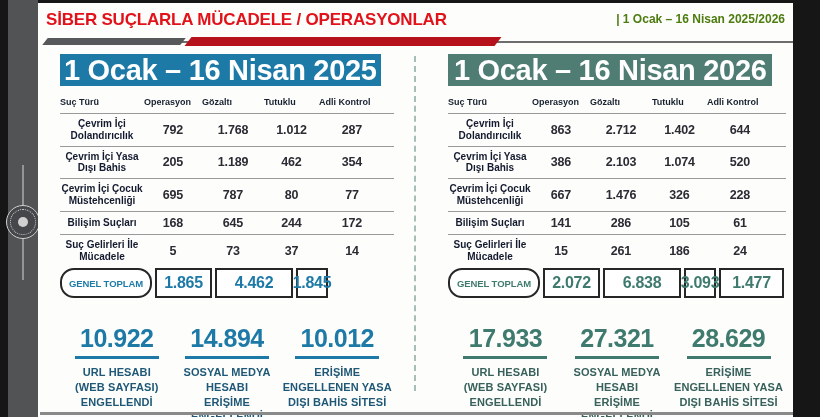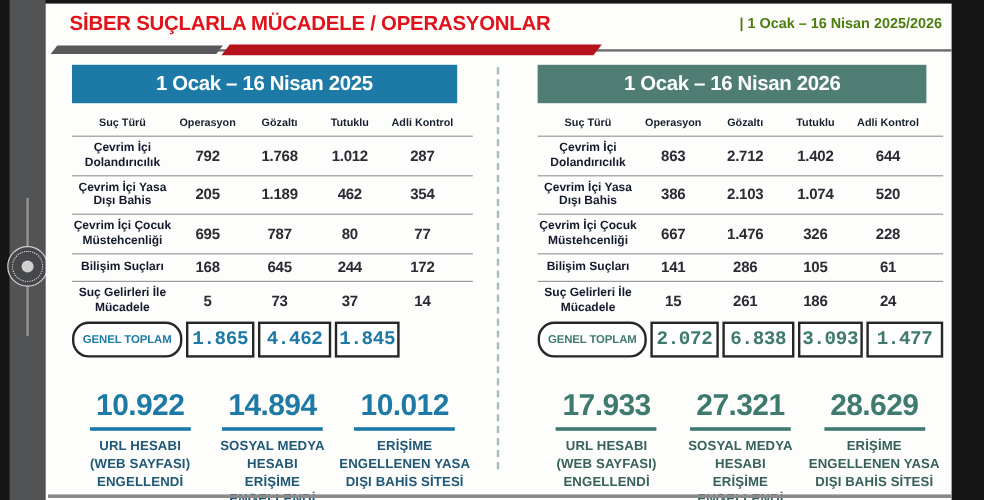--- a/index.html
+++ b/index.html
@@ -23,21 +23,21 @@
   }
   .emblem::after{
     content:"";position:absolute;left:11px;top:11px;width:10px;height:10px;border-radius:50%;
     background:#e9e9e9;opacity:.85;
   }
   
   .content{
     position:absolute;left:38px;top:3px;right:27px;bottom:0;background:#fdfdfc;
   }
   .page-header{
-    position:absolute;left:20px;right:8px;top:7px;height:26px;
+    position:absolute;left:8px;right:8px;top:7px;height:26px;
     display:flex;justify-content:space-between;align-items:flex-start;
   }
   .title{
     color:#e2121b;font-size:17px;font-weight:800;letter-spacing:-0.2px;white-space:nowrap;
   }
   .date-range{
     color:#4d7c0f;font-size:12px;font-weight:700;white-space:nowrap;margin-top:2px;
   }
   
   .deco{position:absolute;left:0;right:0;top:33px;height:12px;}
@@ -51,53 +51,53 @@
     transform:skewX(-38deg);
   }
   
   .panels{position:absolute;left:22px;top:51px;right:0;display:flex;align-items:flex-start;}
   .panel{width:334px;flex:none;}
   .vdash{flex:none;width:0;border-left:2px dashed #a7bdb8;height:335px;margin:2px 0 0 20px;}
   .panel.right{margin-left:32px;width:338px;}
 
   .panel-header{
     height:32px;line-height:32px;text-align:center;color:#ffffff;
-    font-size:17px;font-weight:800;letter-spacing:-0.3px;width:96%;
+    font-size:29px;font-weight:800;letter-spacing:-0.3px;width:96%;
   }
   .blue-bg{background:#1d7aa7;}
   .teal-bg{background:#4f7d74;}
 
   .cols{
     display:grid;grid-template-columns:84px 58px 62px 55px 66px;
     align-items:center;margin-top:11px;padding-bottom:6px;
   }
   .cols span{
-    text-align:center;font-size:9px;font-weight:800;color:#16202e;white-space:nowrap;
+    text-align:left;font-size:9px;font-weight:800;color:#16202e;white-space:nowrap;
   }
   .trow{
     display:grid;grid-template-columns:84px 58px 62px 55px 66px;
     align-items:center;border-top:1px solid #9a9a9a;padding:4px 0;
   }
   .trow .lbl{
     text-align:center;font-size:10px;line-height:1.18;font-weight:800;color:#141a2e;
     white-space:pre-line;
   }
   .trow .num{
     text-align:center;font-size:12.5px;font-weight:600;color:#2b2b33;letter-spacing:-0.2px;
   }
   .total{
     display:flex;gap:3px;margin-top:2px;
   }
   .total > span{
     border:2px solid #262626;box-sizing:border-box;height:30px;
     display:flex;align-items:center;justify-content:center;background:#fff;
   }
   .total .tl{width:92px;font-size:9.5px;font-weight:800;letter-spacing:-0.1px;border-radius:14px;}
-  .total .tv{font-size:16px;font-weight:700;letter-spacing:-0.3px;font-family:Liberation Mono, monospace;}
-  .total .tv0{width:57px;}.total .tv1{width:61px;}.total .tv2{width:54px;}.total .tv3{width:65px;}
+  .total .tv{font-size:16px;font-weight:700;letter-spacing:-0.3px;}
+  .total .tv0{width:57px;}.total .tv1{width:78px;}.total .tv2{width:32px;}.total .tv3{width:65px;}
   .blue-txt{color:#1d7aa7;}
   .teal-txt{color:#3f7a6e;}
 
   .stats{display:flex;justify-content:center;margin-top:26px;}
   .stat{width:33%;text-align:center;}
   .stat-num{font-size:25px;font-weight:800;letter-spacing:-0.5px;}
   .stat-bar{height:2.5px;width:84px;margin:3px auto 6px auto;}
   .blue-bar{background:#1d7aa7;}
   .teal-bar{background:#3f7a6e;}
   .stat-cap{

